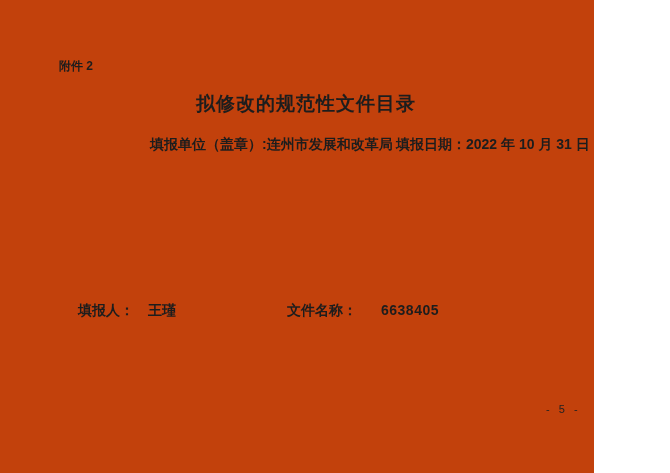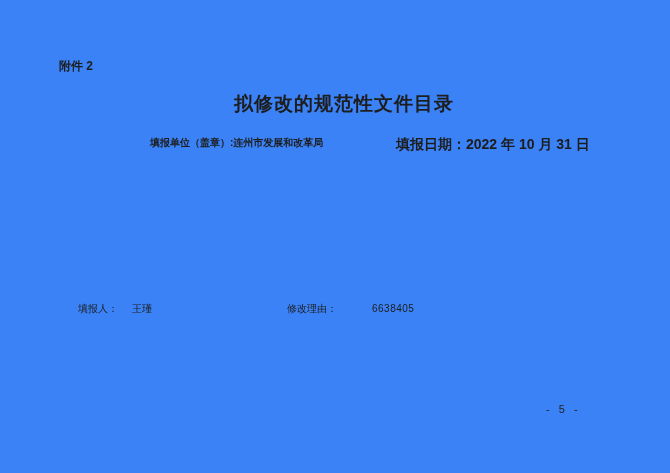--- a/index.html
+++ b/index.html
@@ -1,20 +1,20 @@
 <!DOCTYPE html>
 <html><head>
 <meta charset="utf-8">
 <style>
   html, body { margin: 0; padding: 0; }
   .page {
     position: relative;
-    width: 670px;
+    width: 594px;
     height: 473px;
-    background: #3b82f6;
+    background: #c2410c;
     color: #1d1d1d;
     font-family: "Liberation Sans", sans-serif;
     overflow: hidden;
   }
   .attachment-label {
     position: absolute;
     left: 59px;
     top: 58px;
     font-size: 12px;
     font-weight: bold;
@@ -27,21 +27,21 @@
     text-align: center;
     font-size: 19px;
     font-weight: bold;
     letter-spacing: 1px;
     margin-left: 24px;
   }
   .info-unit {
     position: absolute;
     left: 150px;
     top: 136px;
-    font-size: 10px;
+    font-size: 14px;
     font-weight: bold;
   }
   .info-date {
     position: absolute;
     left: 396px;
     top: 136px;
     font-size: 14px;
     font-weight: bold;
   }
   table.doc-table {
@@ -67,27 +67,27 @@
     height: 94px;
     font-size: 11px;
     font-weight: bold;
   }
   .footer-line {
     position: absolute;
     top: 302px;
     left: 0;
     width: 100%;
     height: 16px;
-    font-size: 10px;
-    font-weight: normal;
+    font-size: 14px;
+    font-weight: bold;
   }
   .filler-group { position: absolute; left: 78px; top: 0; }
   .filler-name { margin-left: 14px; }
   .phone-group { position: absolute; left: 287px; top: 0; }
-  .phone-value { margin-left: 11px; letter-spacing: 0.5px; padding-left: 24px; }
+  .phone-value { margin-left: 0; letter-spacing: 0.5px; padding-left: 24px; }
   .page-number {
     position: absolute;
     left: 546px;
     top: 403px;
     font-size: 11px;
     letter-spacing: 3px;
     color: #222;
   }
 </style>
 </head>
@@ -102,19 +102,19 @@
   <div class="info-unit">填报单位（盖章）:连州市发展和改革局</div>
 
   <div class="info-date">填报日期：2022 年 10 月 31 日</div>
 
 
   <div class="footer-line">
     <span class="filler-group">
       <span>填报人：</span><span class="filler-name">王瑾</span>
     </span>
     <span class="phone-group">
-      <span>修改理由：</span><span class="phone-value">6638405</span>
+      <span>文件名称：</span><span class="phone-value">6638405</span>
     </span>
   </div>
 
   <div class="page-number">- 5 -</div>
 
 </div>
 
 </body></html>

